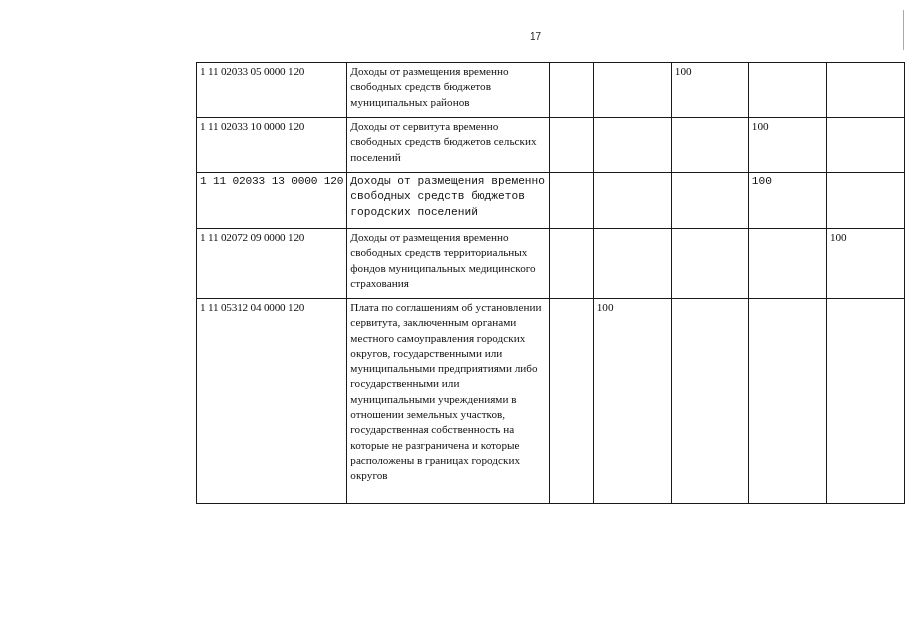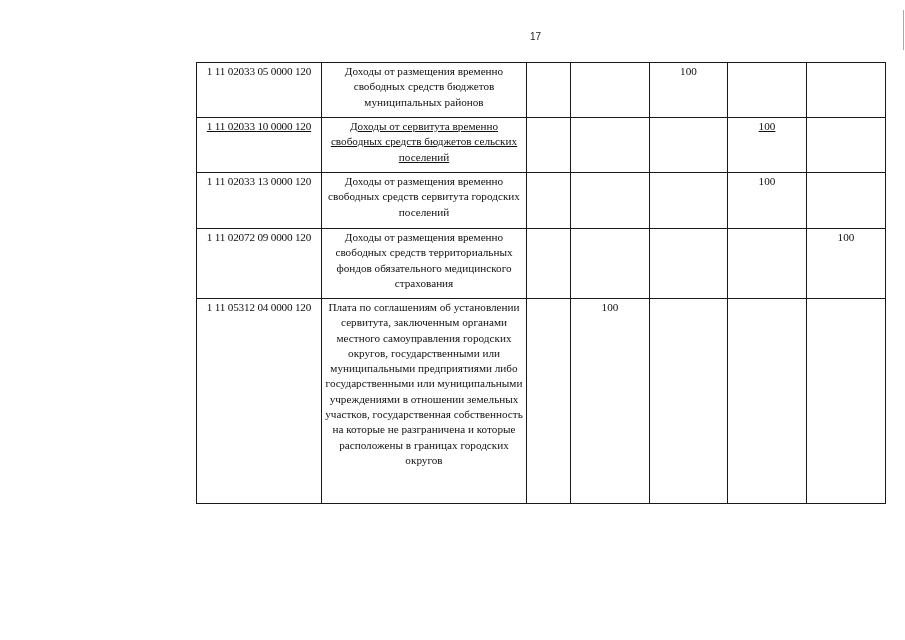--- a/index.html
+++ b/index.html
@@ -3,26 +3,26 @@
 <meta charset="utf-8">
 <style>
   html, body { margin:0; padding:0; background:#ffffff; }
   body { width:905px; height:640px; position:relative; overflow:hidden;
          font-family: "Liberation Serif", "DejaVu Serif", serif; color:#111; }
   .page-number { position:absolute; left:530px; top:31px; font-family:"Liberation Sans", sans-serif;
                  font-size:10px; color:#222; }
   .edge-mark { position:absolute; left:903px; top:10px; width:1px; height:40px; background:#aaa; }
   table.doc { position:absolute; left:196px; top:62px; border-collapse:collapse; table-layout:fixed; }
   table.doc td { border:1px solid #1a1a1a; padding:1px 3px 0 3px; vertical-align:top;
-                 font-size:11.2px; line-height:15.3px;text-align:center; }
+                 font-size:11.2px; line-height:15.3px; }
   td.code { width:118px; white-space:nowrap; letter-spacing:-0.2px; }
   td.desc { width:198px;margin-left:32px; }
   td.v1 { width:37px; } td.v2 { width:72px; } td.v3 { width:71px; } td.v4 { width:72px; } td.v5 { width:72px; }
   td.val { vertical-align:middle; padding-left:8px; }
-  tr.r1 td { height:53px; } tr.r2 td { height:53px;text-decoration:underline; } tr.r3 td { height:54px; }
+  tr.r1 td { height:53px; } tr.r2 td { height:53px; } tr.r3 td { height:54px;font-family:Liberation Mono, monospace; }
   tr.r4 td { height:68px; } tr.r5 td { height:203px; }
 </style>
 </head>
 <body>
 
 <div class="page-number">17</div>
 <div class="edge-mark"></div>
 
 <table class="doc">
   <tbody>
@@ -39,30 +39,30 @@
       <td class="code">1 11 02033 10 0000 120</td>
       <td class="desc">Доходы от сервитута временно свободных средств бюджетов сельских поселений</td>
       <td class="v1 val"></td>
       <td class="v2 val"></td>
       <td class="v3 val"></td>
       <td class="v4 val">100</td>
       <td class="v5 val"></td>
     </tr>
     <tr class="r3">
       <td class="code">1 11 02033 13 0000 120</td>
-      <td class="desc">Доходы от размещения временно свободных средств сервитута городских поселений</td>
+      <td class="desc">Доходы от размещения временно свободных средств бюджетов городских поселений</td>
       <td class="v1 val"></td>
       <td class="v2 val"></td>
       <td class="v3 val"></td>
       <td class="v4 val">100</td>
       <td class="v5 val"></td>
     </tr>
     <tr class="r4">
       <td class="code">1 11 02072 09 0000 120</td>
-      <td class="desc">Доходы от размещения временно свободных средств территориальных фондов обязательного медицинского страхования</td>
+      <td class="desc">Доходы от размещения временно свободных средств территориальных фондов муниципальных медицинского страхования</td>
       <td class="v1 val"></td>
       <td class="v2 val"></td>
       <td class="v3 val"></td>
       <td class="v4 val"></td>
       <td class="v5 val">100</td>
     </tr>
     <tr class="r5">
       <td class="code">1 11 05312 04 0000 120</td>
       <td class="desc">Плата по соглашениям об установлении сервитута, заключенным органами местного самоуправления городских округов, государственными или муниципальными предприятиями либо государственными или муниципальными учреждениями в отношении земельных участков, государственная собственность на которые не разграничена и которые расположены в границах городских округов</td>
       <td class="v1 val"></td>

